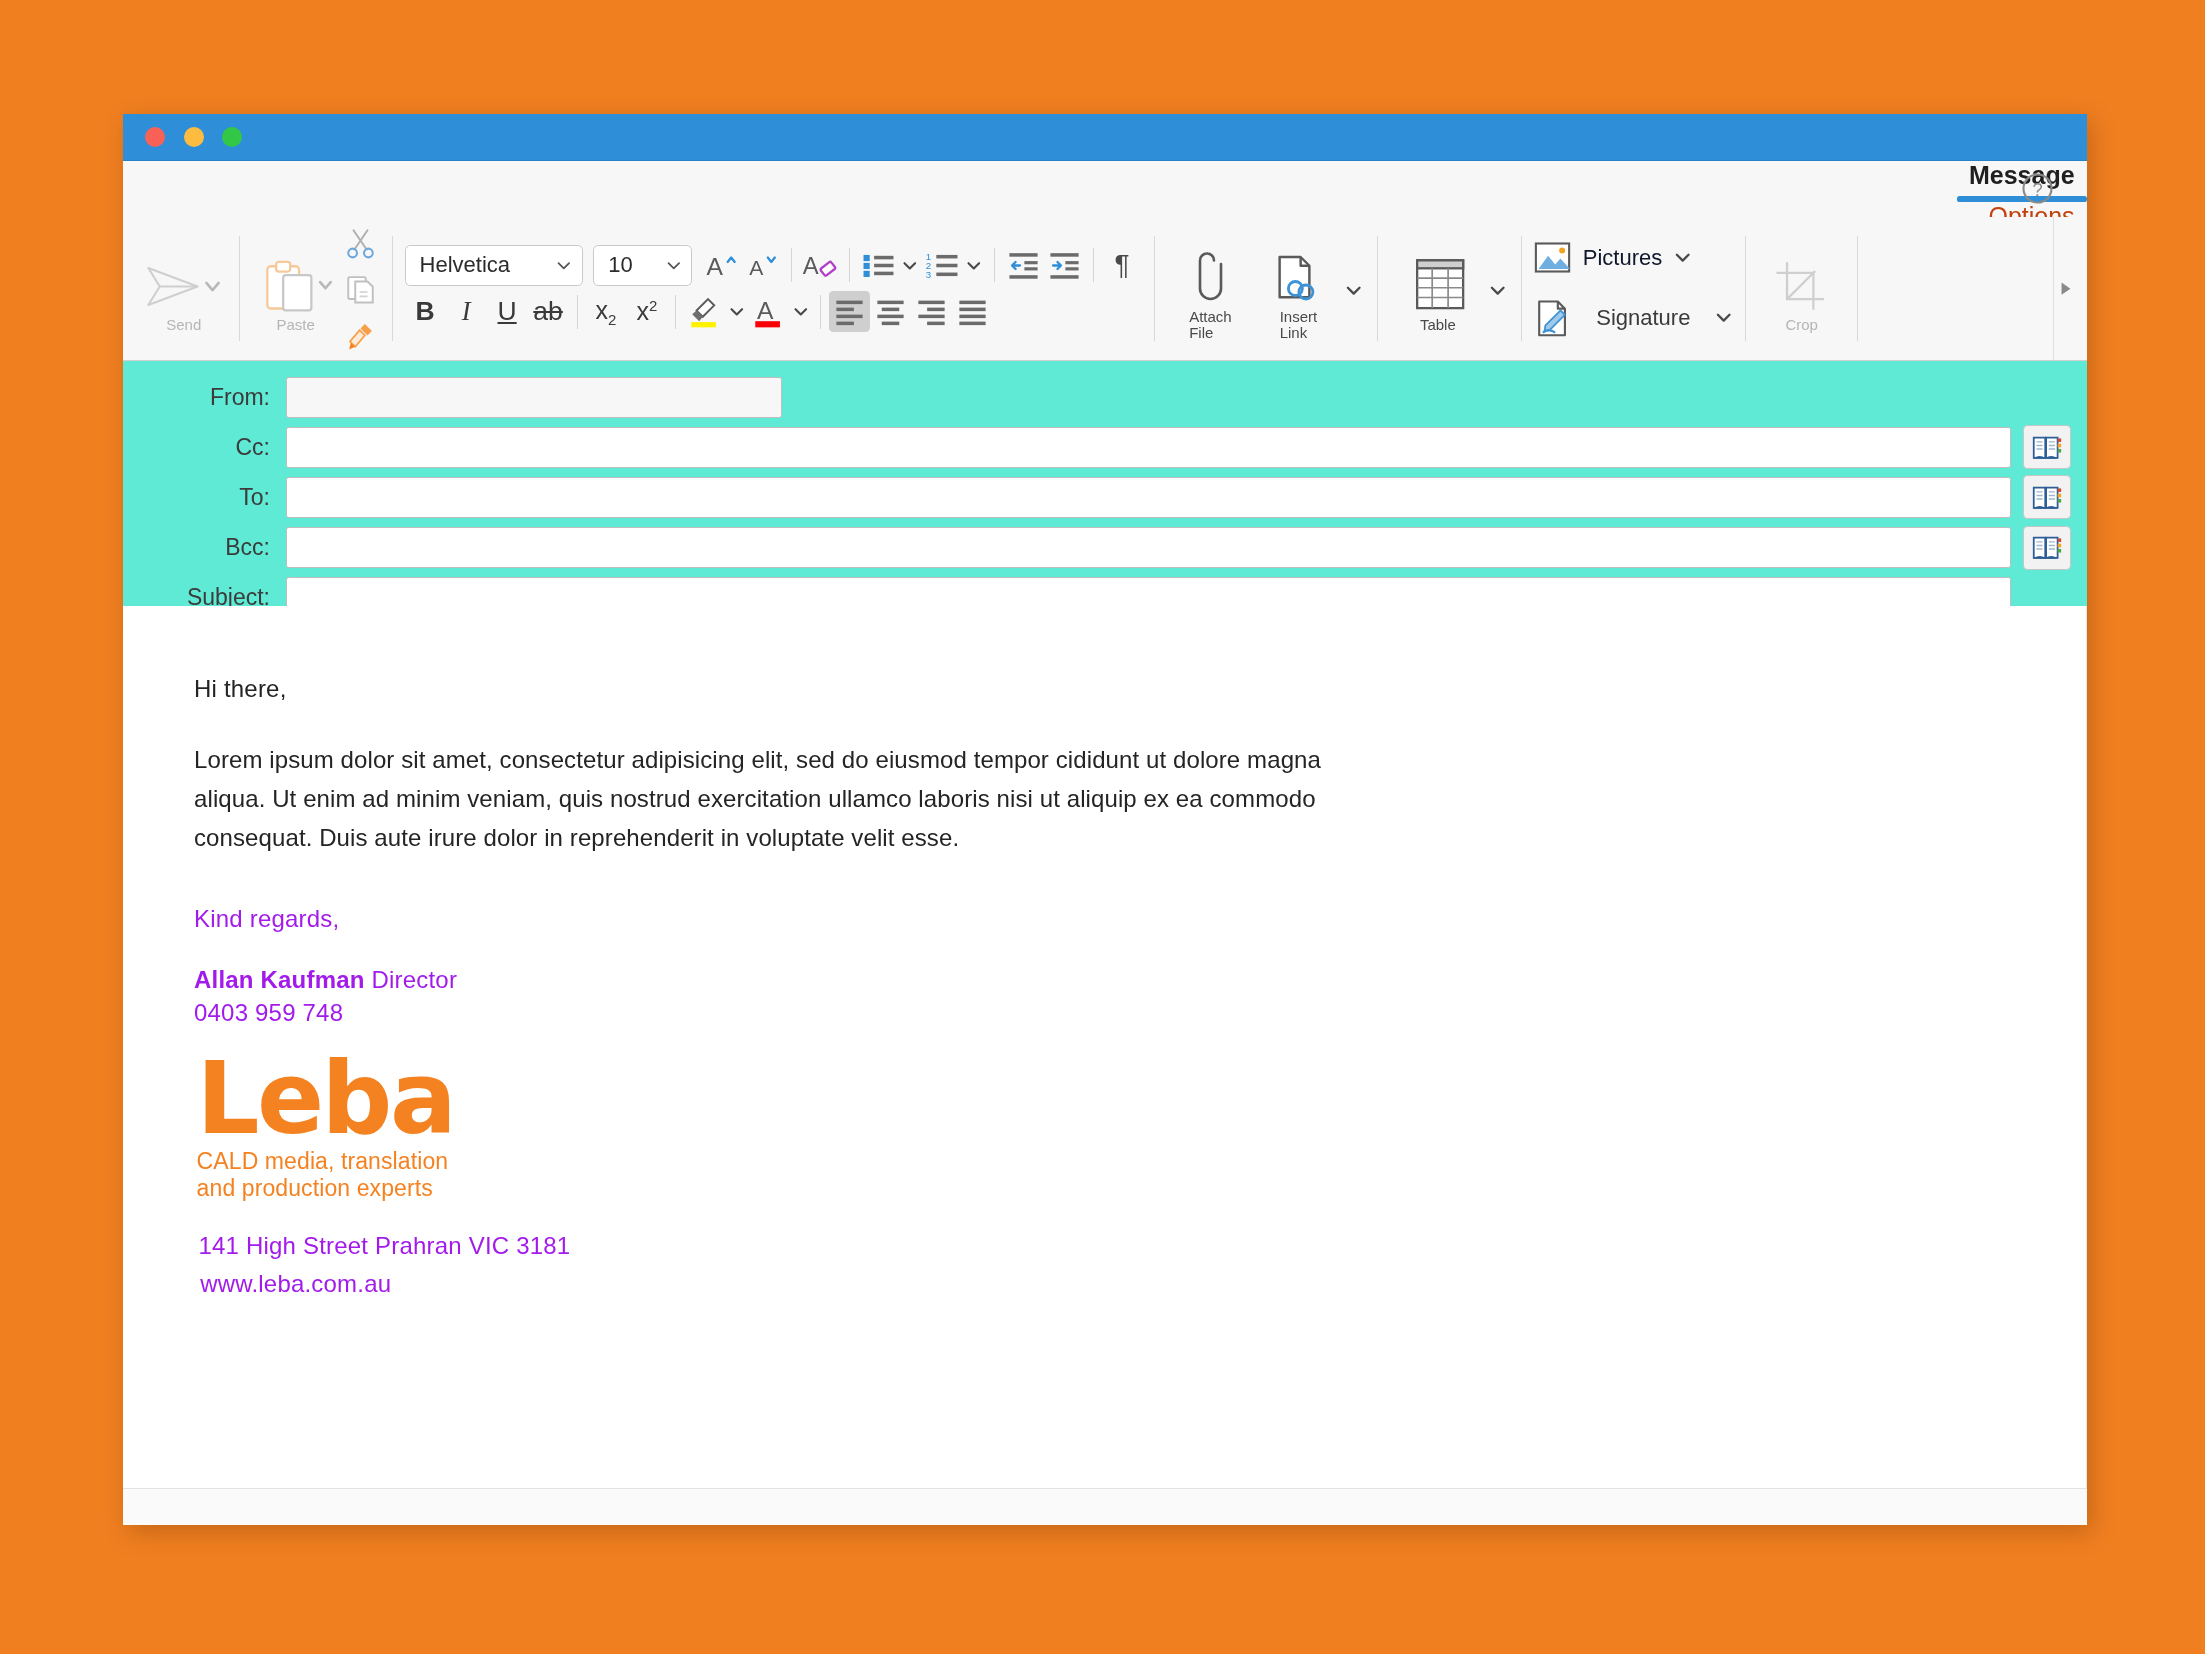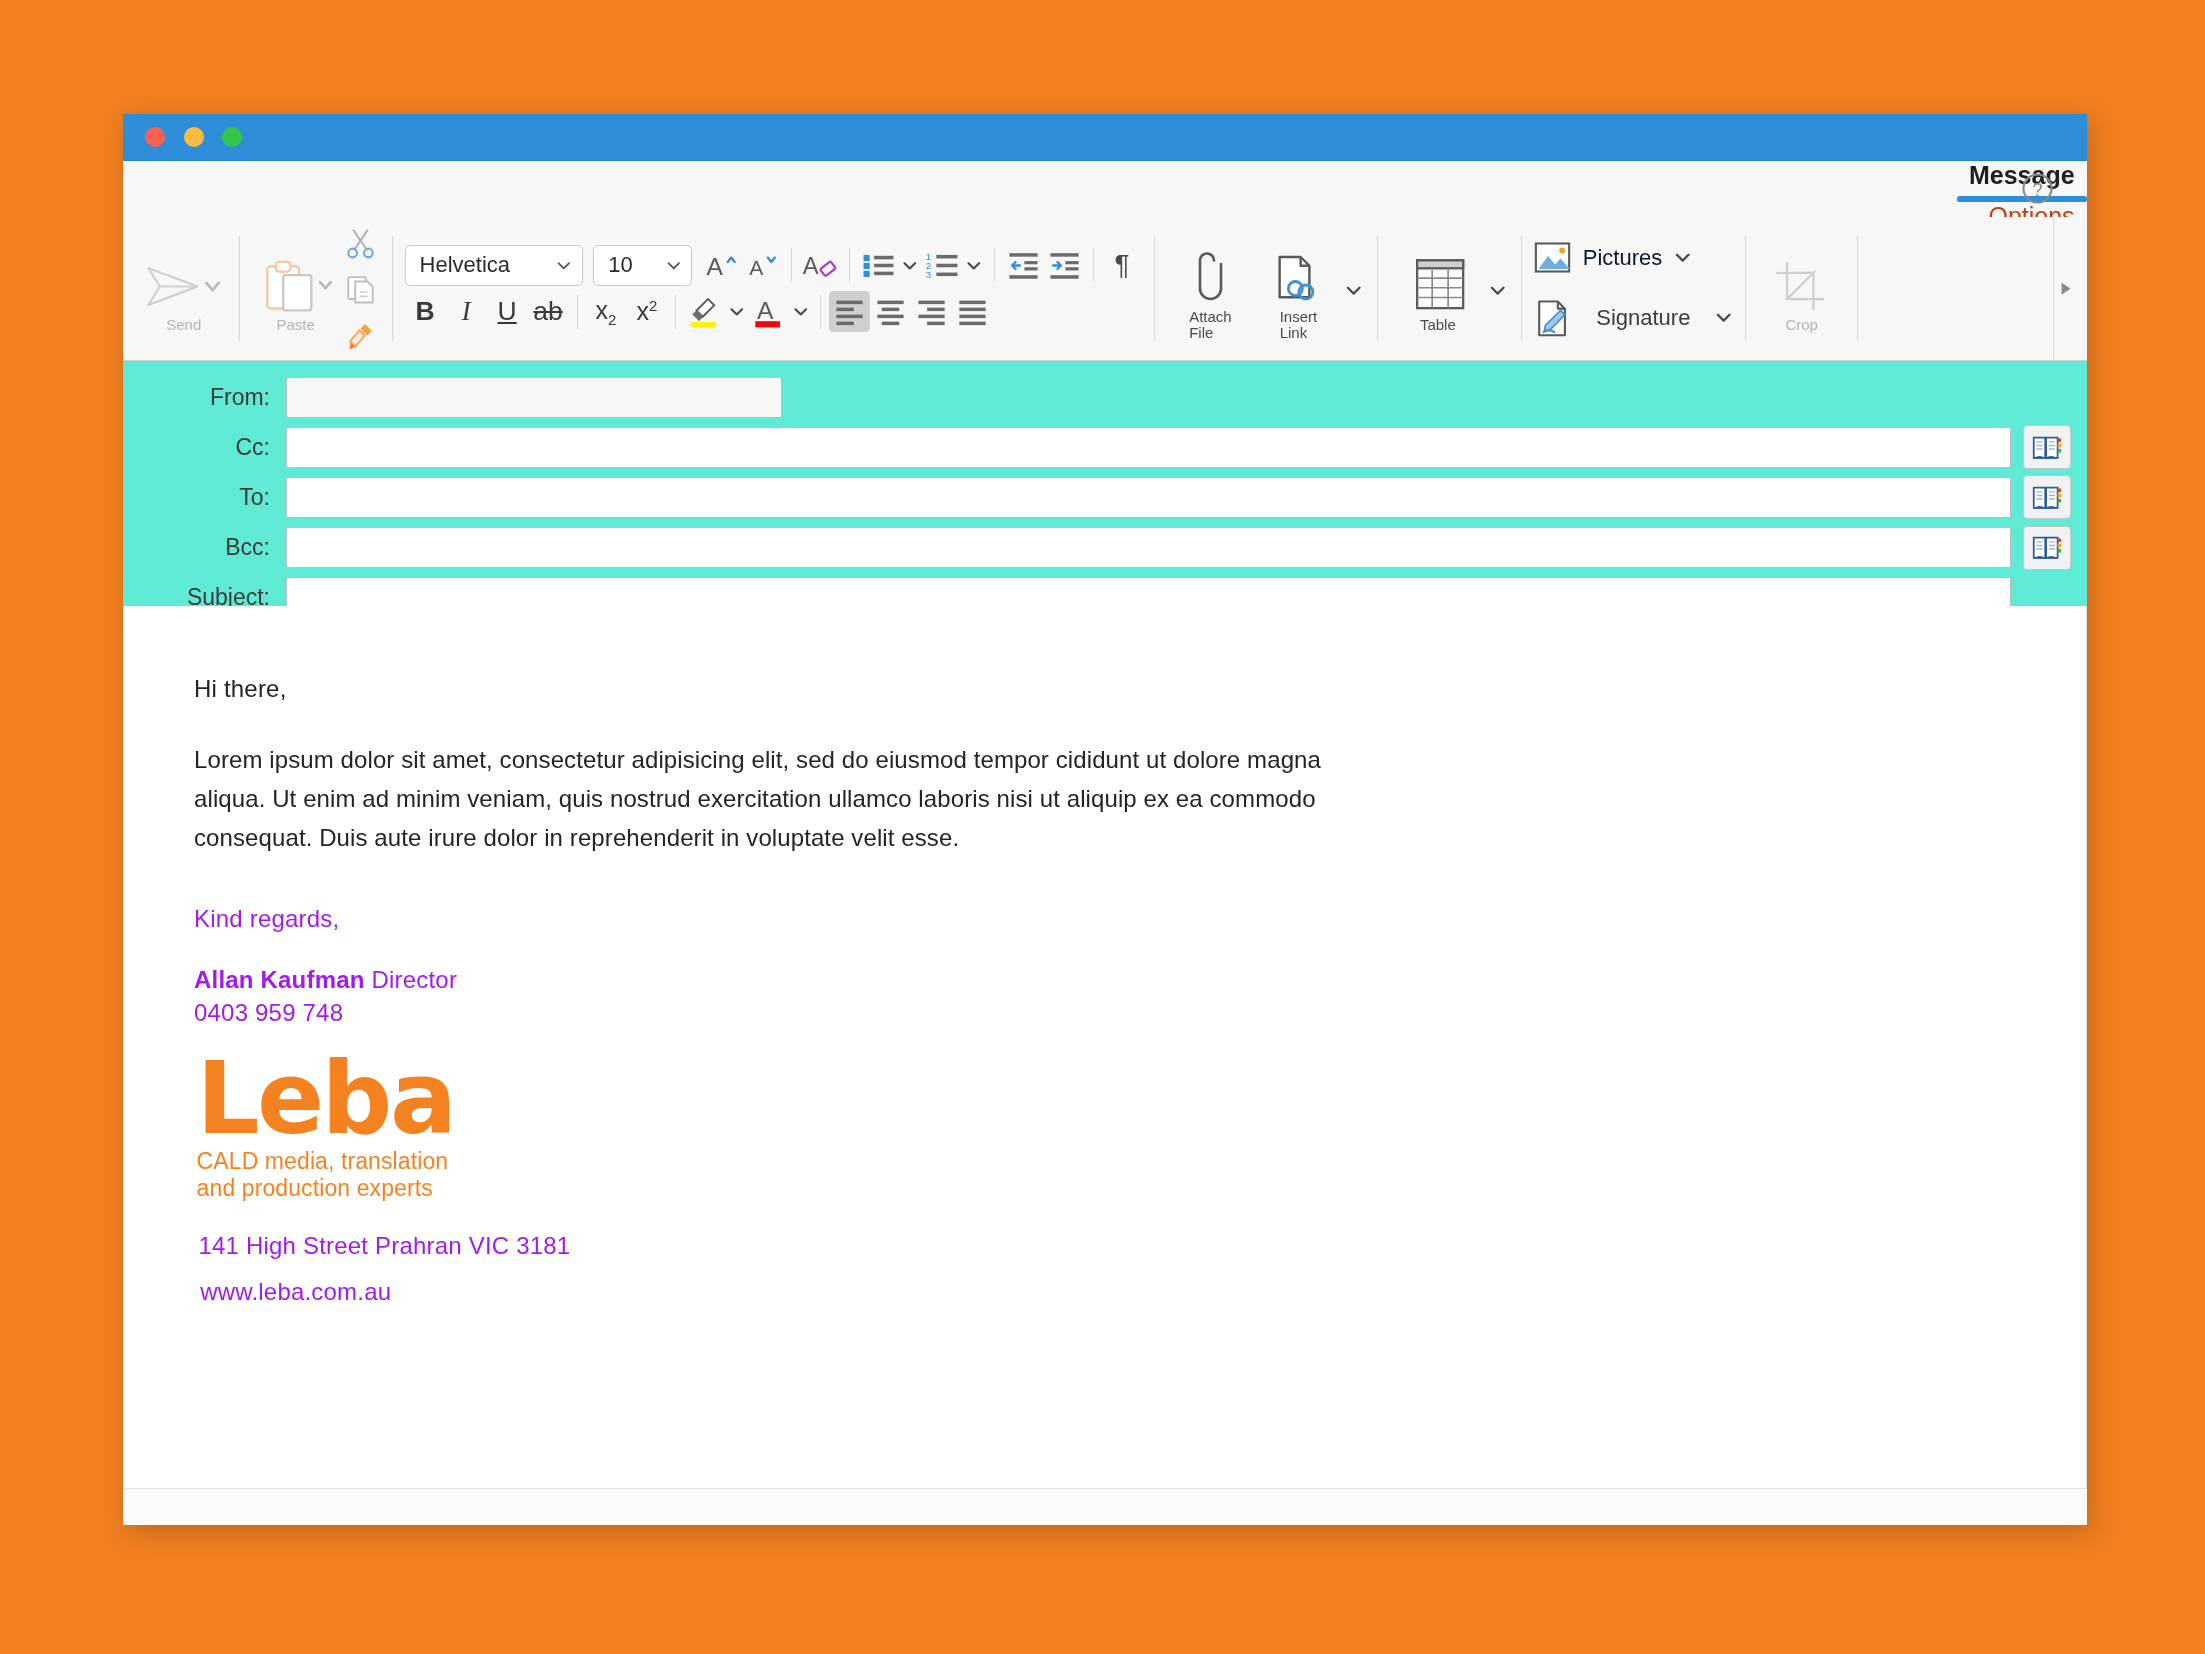--- a/index.html
+++ b/index.html
@@ -174,21 +174,21 @@
   .sig-phone { font-size: 24px; margin-top: 5.3px; letter-spacing: 0.2px; }
 
   .logo {
     margin-top: 26.5px; margin-left: 2.6px;
     font-size: 99px; font-weight: bold;
     letter-spacing: -2.6px; line-height: .92;
     font-family: "DejaVu Sans", sans-serif;
   }
   .tagline { font-size: 23px; line-height: 1.17; margin-top: 3.5px; margin-left: 2.6px; letter-spacing: 0.1px; }
   .addr { font-size: 24px; margin-top: 30px; margin-left: 4.4px; letter-spacing: 0.2px; }
-  .web  { font-size: 24px; margin-top: 18px; margin-left: 6.2px; letter-spacing: 0.2px; }
+  .web  { font-size: 24px; margin-top: 10px; margin-left: 6.2px; letter-spacing: 0.2px; }
 </style>
 </head>
 <body>
 
 <div id="window">
 
   <div class="titlebar">
     <div class="traffic">
       <div class="dot red"></div>
       <div class="dot yellow"></div>

